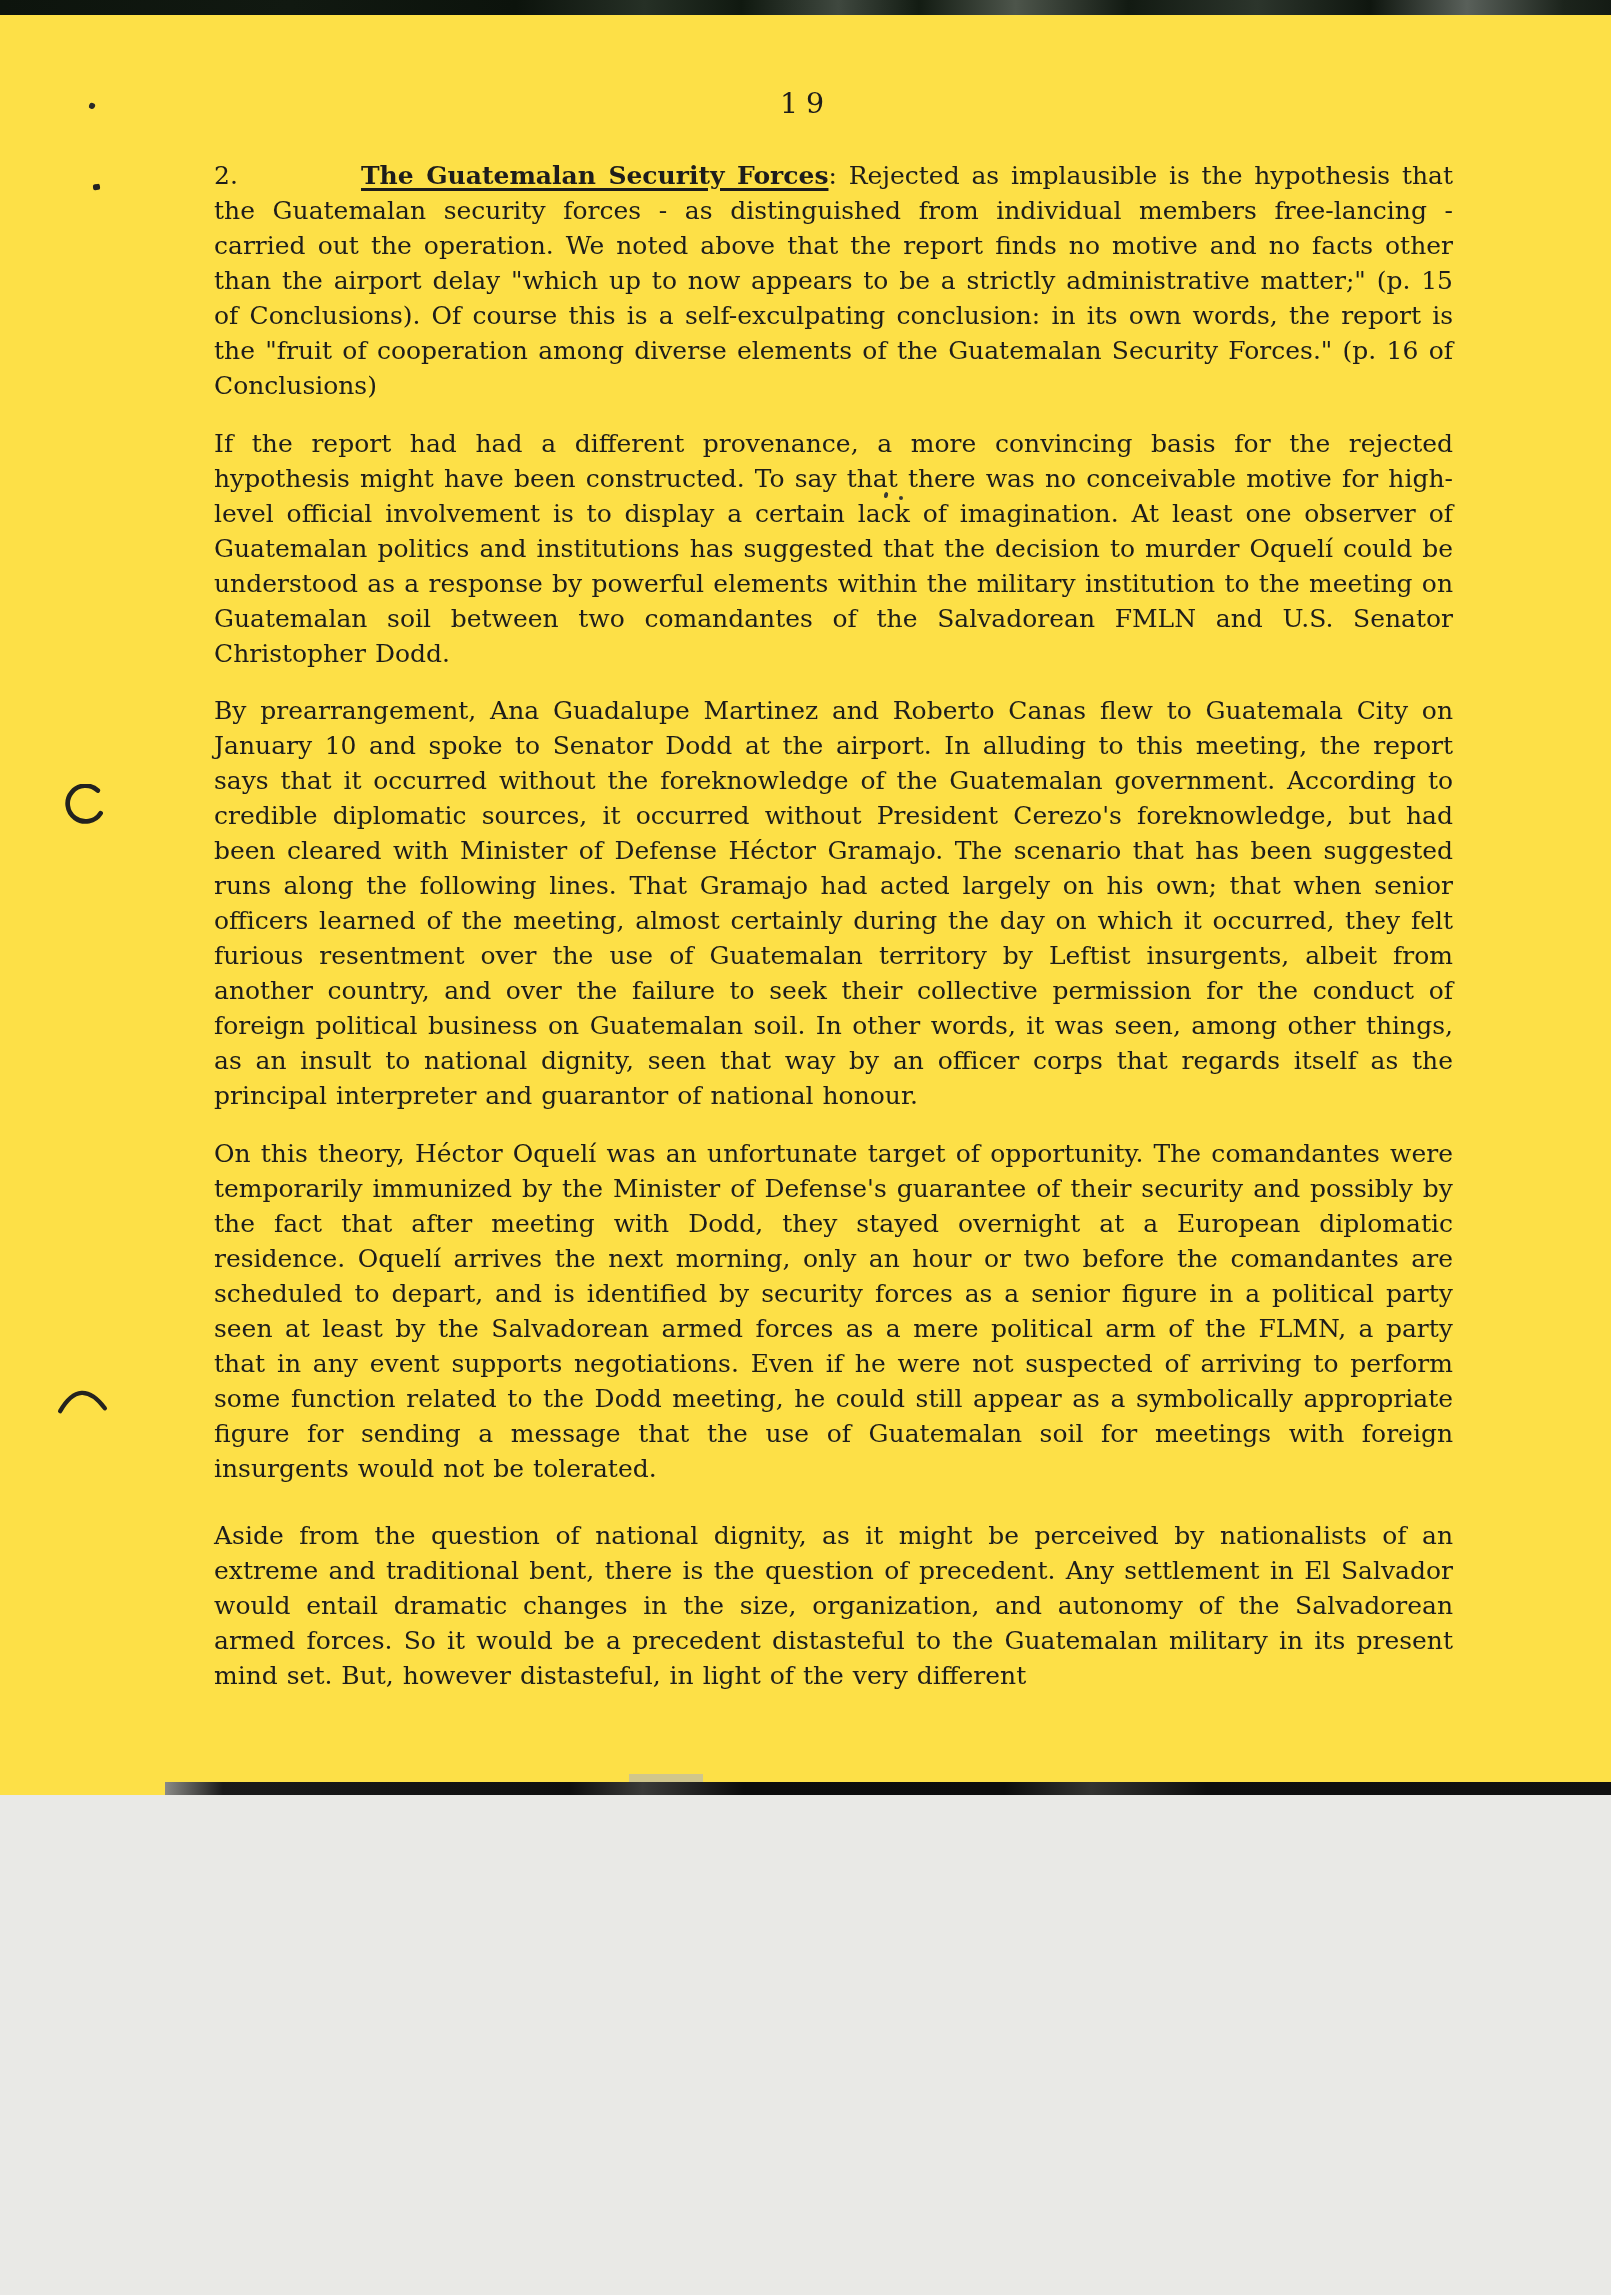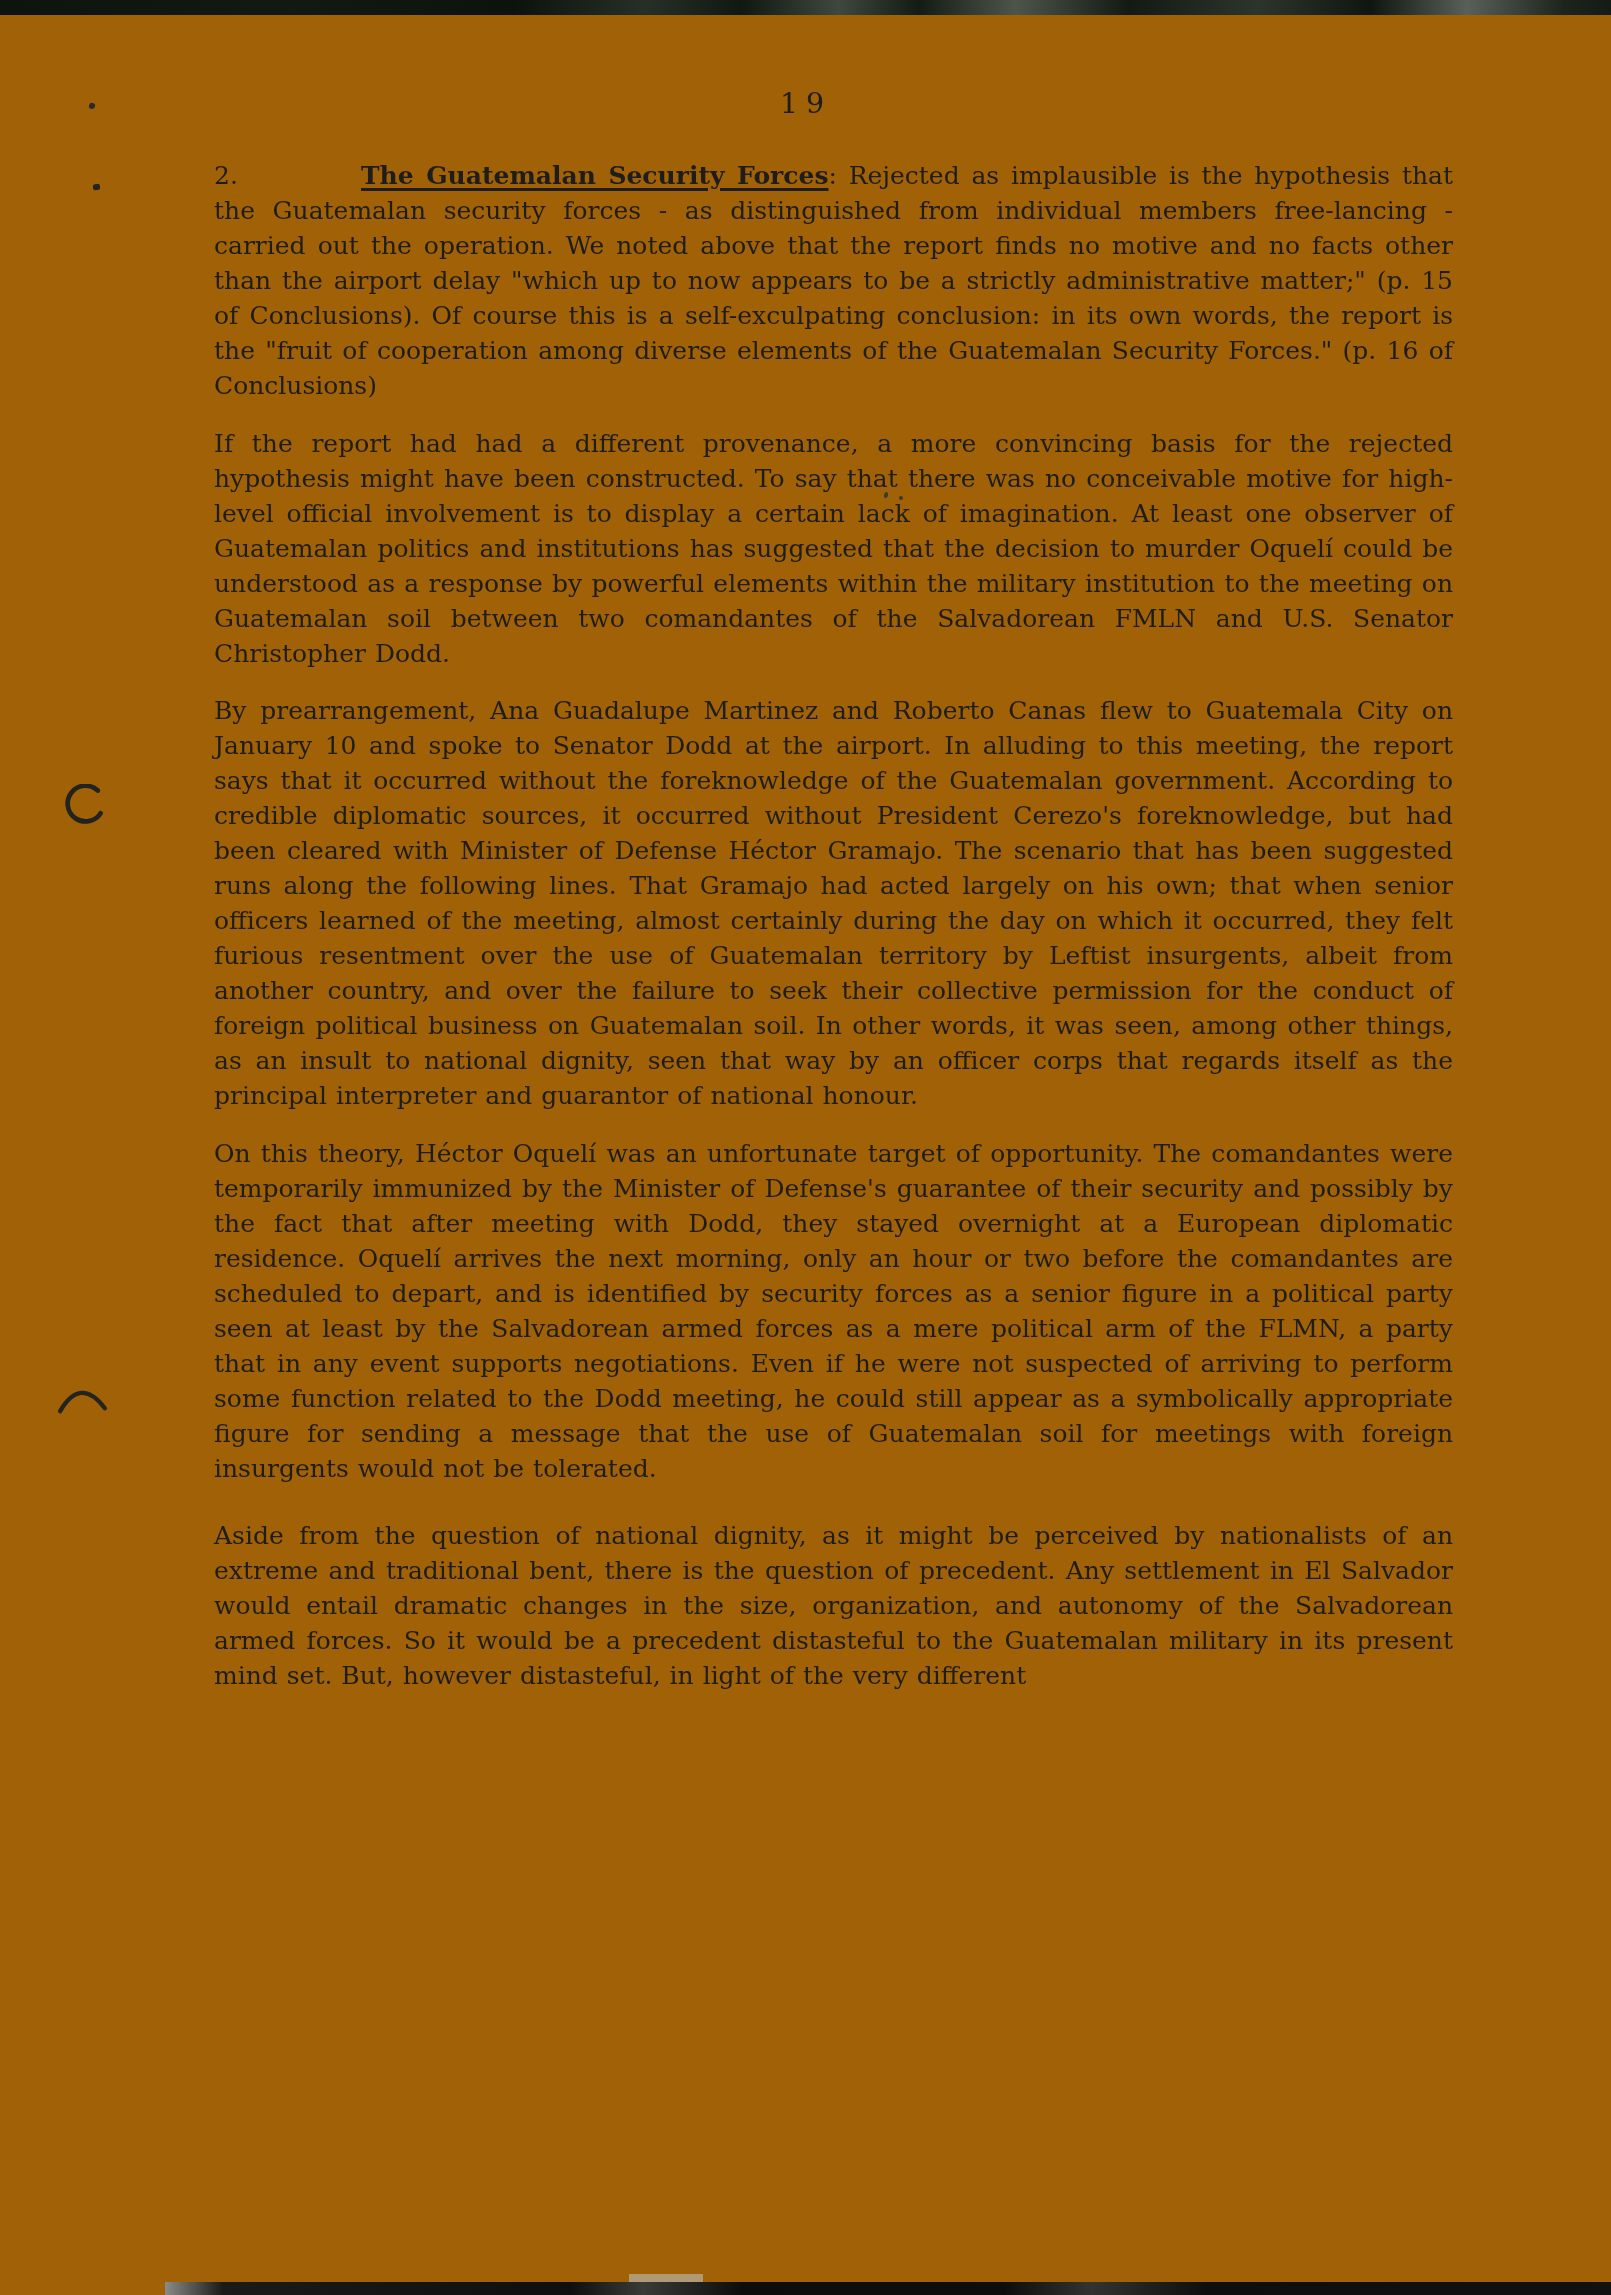--- a/index.html
+++ b/index.html
@@ -4,22 +4,22 @@
 <style>
   * { box-sizing: border-box; }
   html, body { margin: 0; padding: 0; }
   body {
     background: #e9e9e6;
     font-family: "DejaVu Serif", serif;
   }
   .page {
     position: relative;
     width: 1612px;
-    height: 2295px;
-    background: #a16207;
+    height: 1795px;
+    background: #fde047;
     color: #1e1d1b;
     overflow: hidden;
   }
   
   .top-bar {
     position: absolute;
     top: 0; left: 0;
     width: 100%;
     height: 14.7px;
     background: linear-gradient(90deg,

